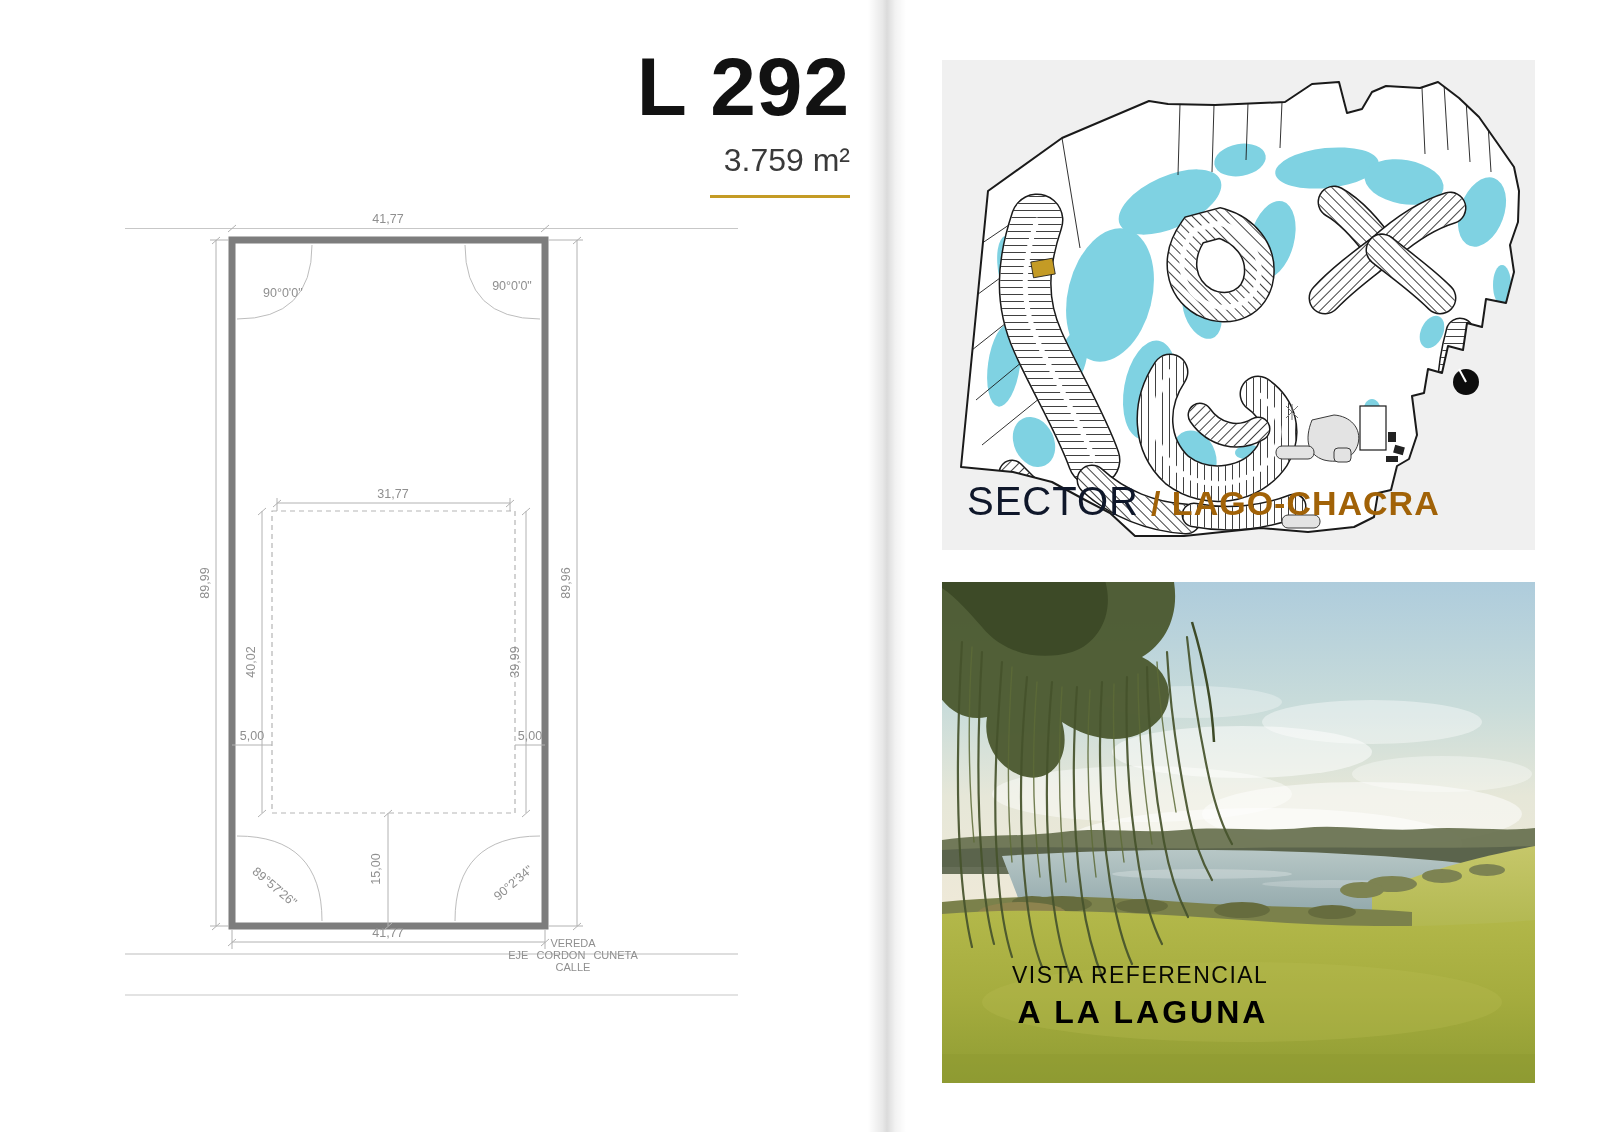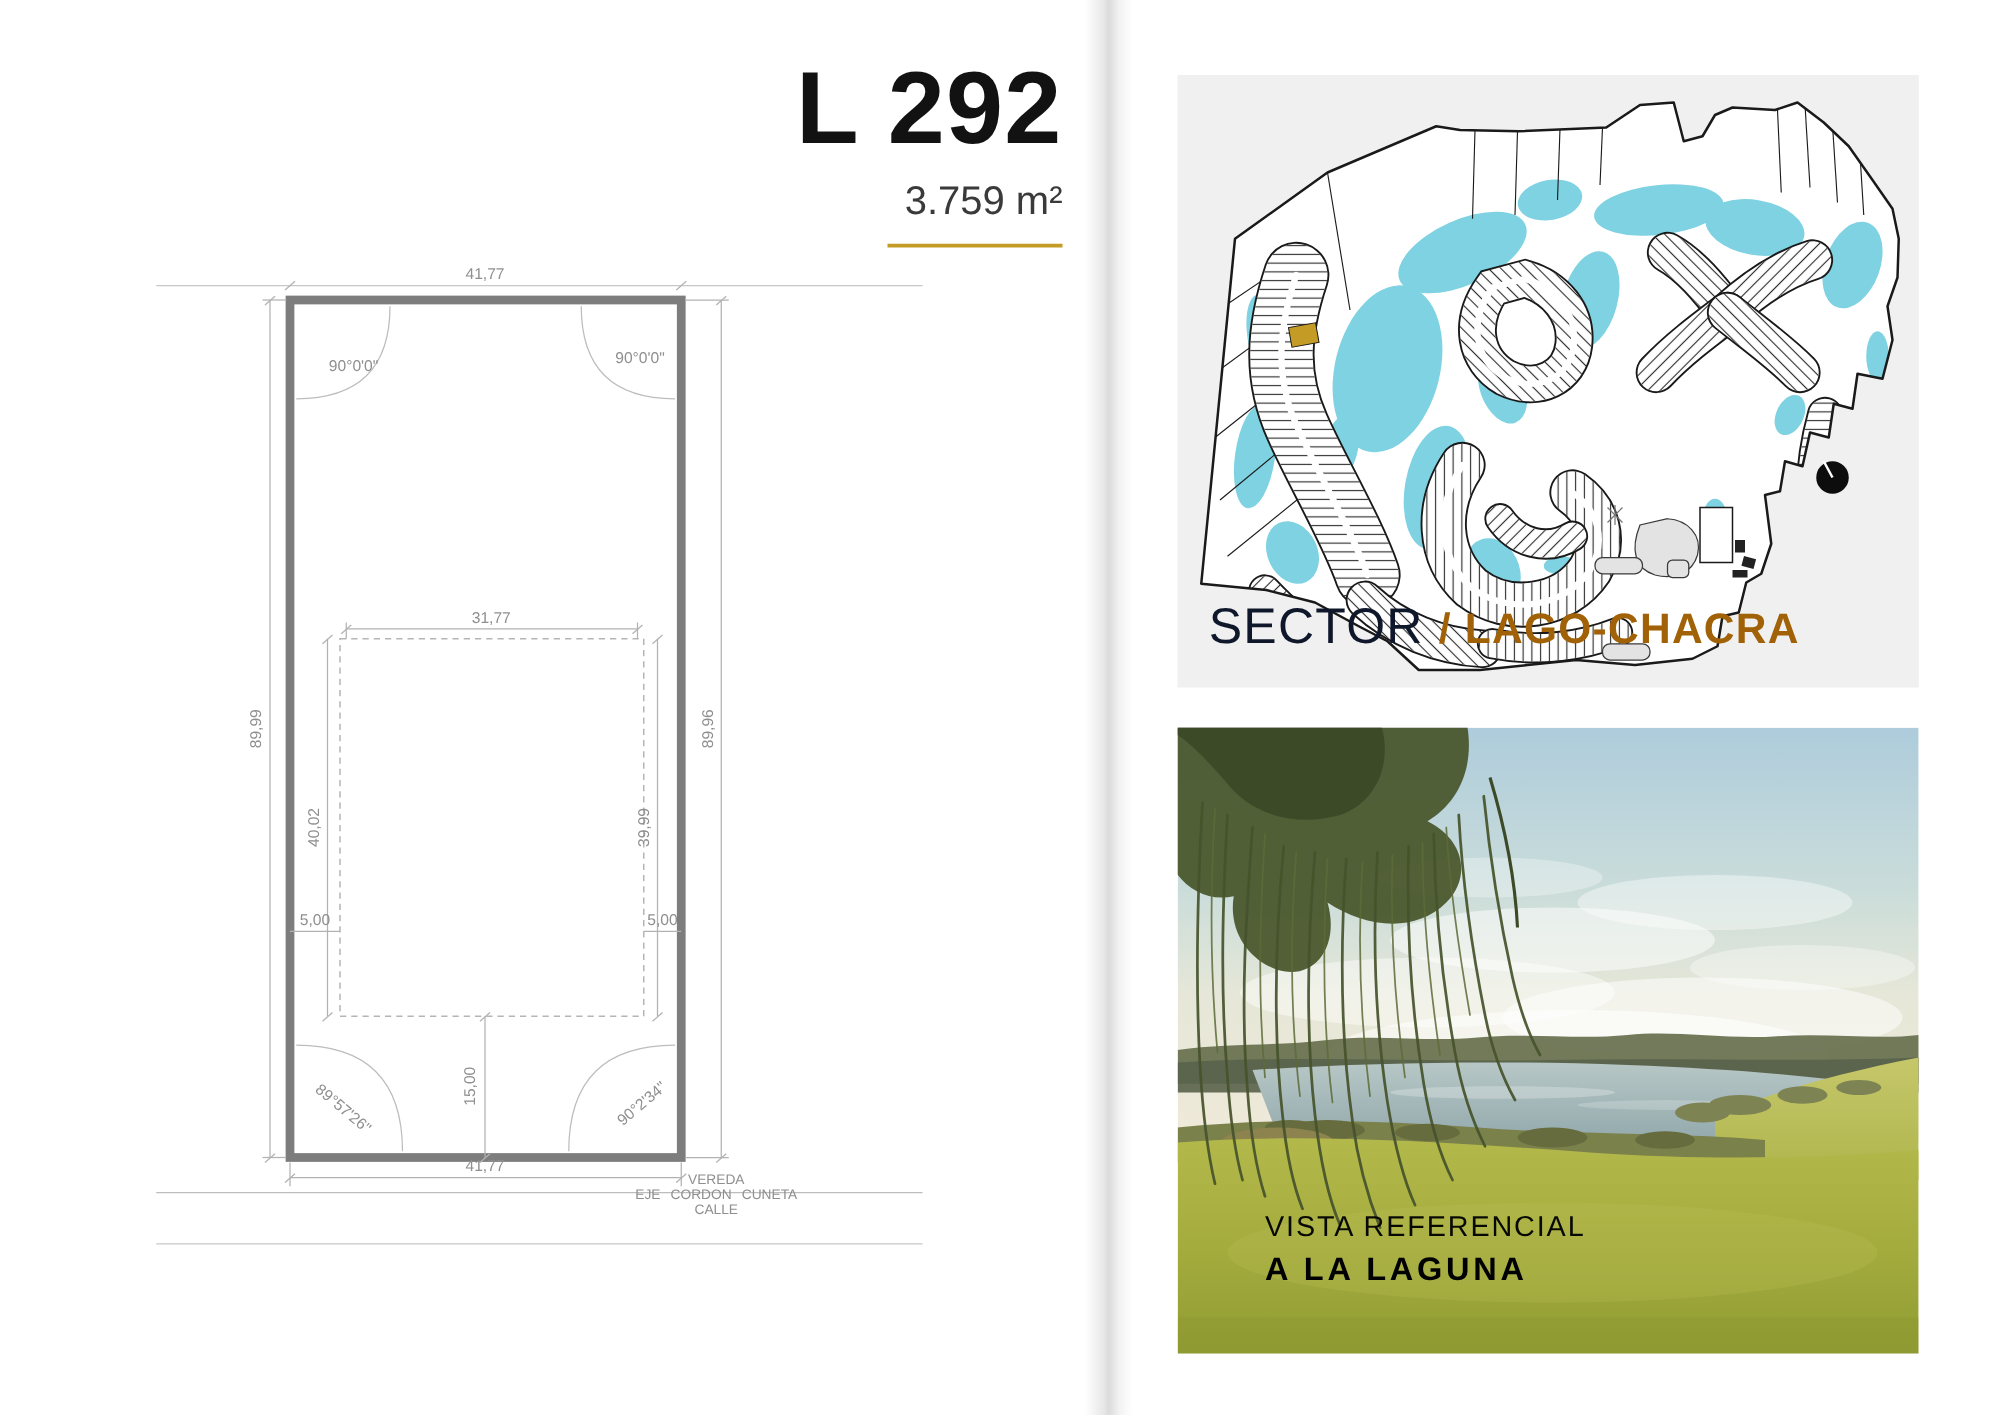--- a/index.html
+++ b/index.html
@@ -34,21 +34,21 @@
   .map-caption{position:absolute;left:25px;top:419px;white-space:nowrap;}
   .map-caption .big{font-size:40px;font-weight:400;letter-spacing:1px;color:#0f172a;}
   .map-caption .small{font-size:34px;font-weight:700;color:#a16207;margin-left:12px;
     letter-spacing:1px;}
 
   
   .photo-panel{position:absolute;left:942px;top:582px;width:593px;height:501px;
     overflow:hidden;}
   .photo-caption{position:absolute;left:33px;bottom:52px;color:#000000;margin-left:37px;}
   .photo-caption .l1{font-size:23px;font-weight:400;letter-spacing:1.5px;opacity:.95;}
-  .photo-caption .l2{margin-top:5px;font-size:26px;font-weight:800;letter-spacing:3px;}
+  .photo-caption .l2{margin-top:5px;font-size:32px;font-weight:800;letter-spacing:3px;text-align:right;}
 </style>
 </head>
 <body>
 
 <div class="page">
 
   <div class="gutter"></div>
 
 
   <div class="titleblock">

